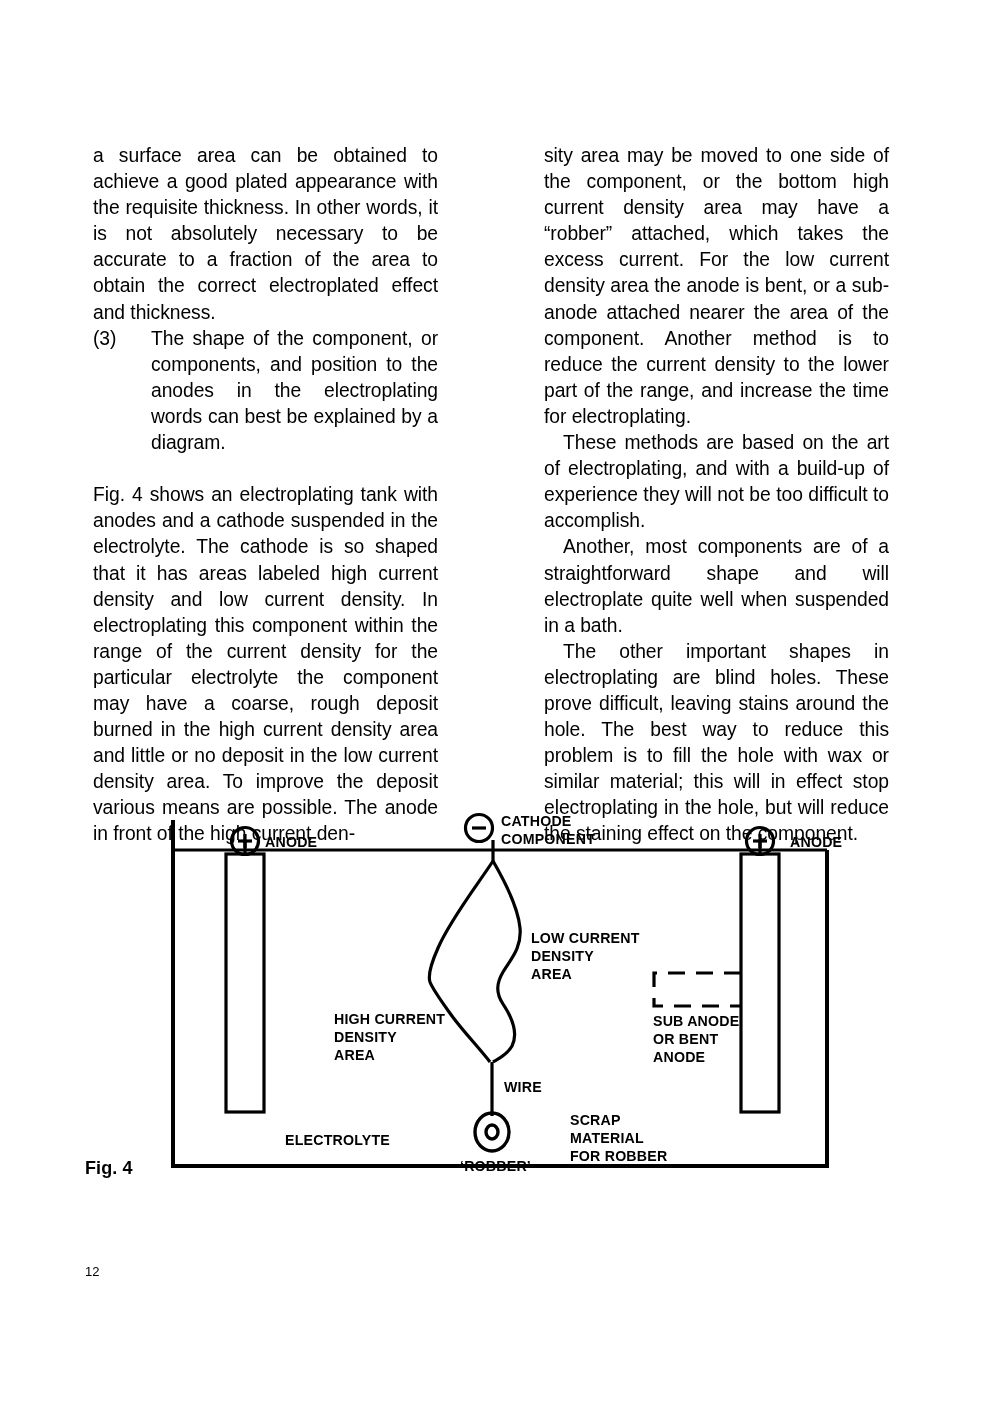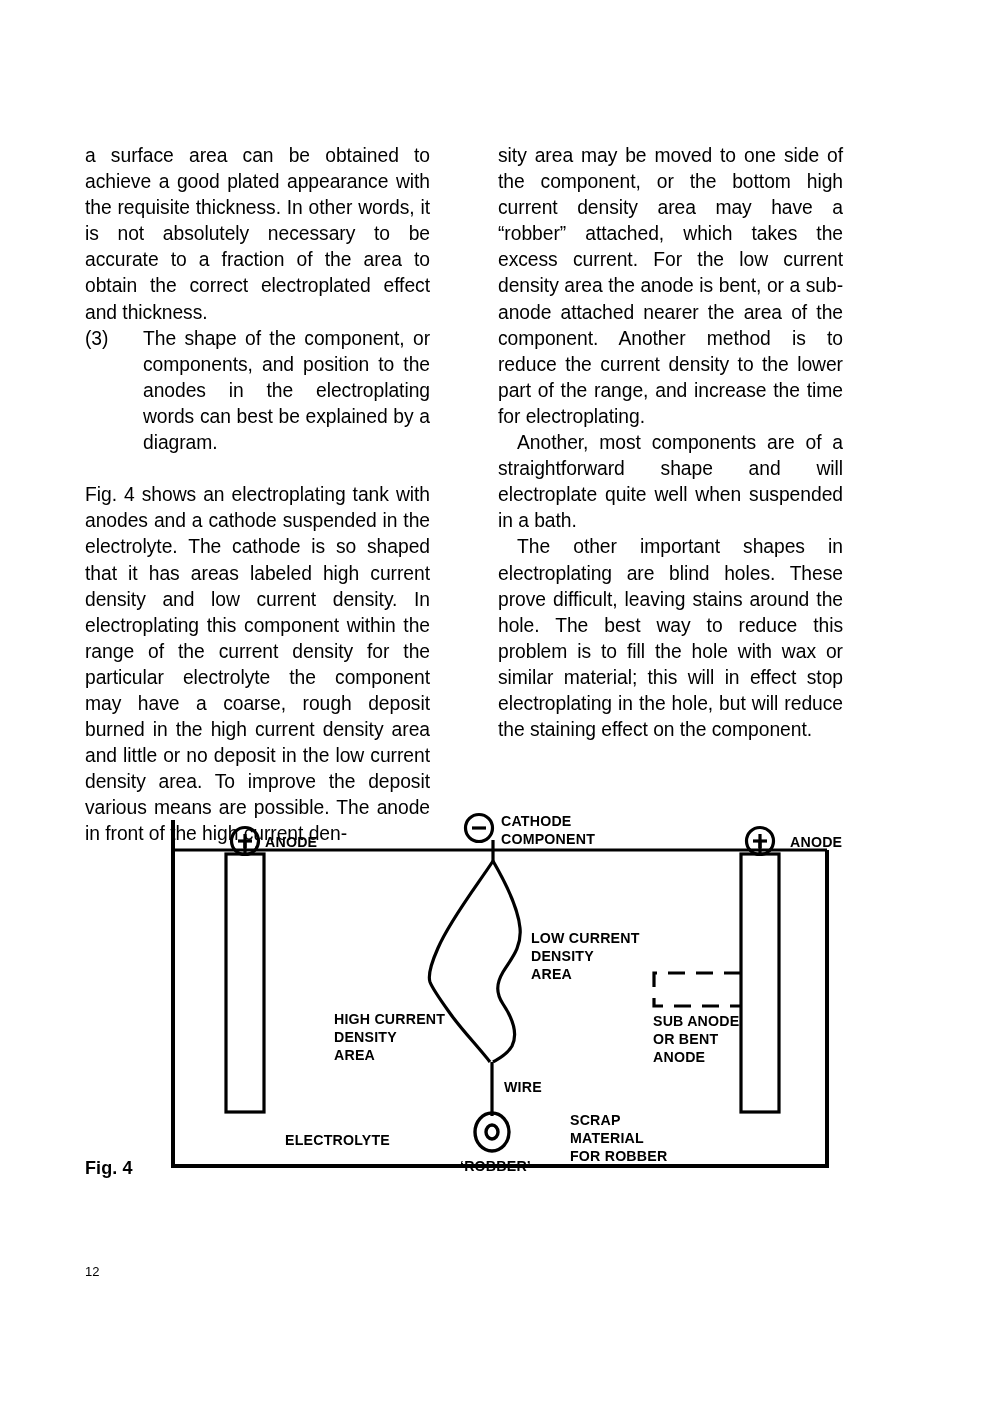--- a/index.html
+++ b/index.html
@@ -26,23 +26,24 @@
 
   .col {
     position: absolute;
     top: 143px;
     width: 345px;
     font-size: 19.3px;
     line-height: 26.1px;
     text-align: justify;
     text-justify: inter-word;
     letter-spacing: -0.05px;
+    margin-left: 8px;
   }
   .col-left  { left: 85px;  width: 345px; }
-  .col-right { left: 498px; width: 345px; }
+  .col-right { left: 536px; width: 345px; }
 
   .para { margin: 0; }
   .para + .para { margin-top: 0; }
   .para.indent { text-indent: 19px; }
 
   
   .list-item {
     position: relative;
     padding-left: 58px;
   }
@@ -101,20 +102,21 @@
       <span>The shape of the component, or components, and position to the anodes in the electroplating words can best be explained by a diagram.</span>
     </div>
 
     <div class="gap-small"></div>
 
     <p class="para">Fig. 4 shows an electroplating tank with anodes and a cathode suspended in the electrolyte. The cathode is so shaped that it has areas labeled high current density and low current density. In electroplating this component within the range of the current density for the particular electrolyte the component may have a coarse, rough deposit burned in the high current density area and little or no deposit in the low current density area. To improve the deposit various means are possible. The anode in front of the high current den-</p>
   </div>
 
   <div class="col col-right">
     <p class="para">sity area may be moved to one side of the component, or the bottom high current density area may have a “robber” attached, which takes the excess current. For the low current density area the anode is bent, or a sub-anode attached nearer the area of the component. Another method is to reduce the current density to the lower part of the range, and increase the time for electroplating.</p>
+    <p class="para indent">These methods are based on the art of electroplating, and with a build-up of experience they will not be too difficult to accomplish.</p>
     <p class="para indent">Another, most components are of a straightforward shape and will electroplate quite well when suspended in a bath.</p>
     <p class="para indent">The other important shapes in electroplating are blind holes. These prove difficult, leaving stains around the hole. The best way to reduce this problem is to fill the hole with wax or similar material; this will in effect stop electroplating in the hole, but will reduce the staining effect on the component.</p>
   </div>
 
   <div class="figure-wrap">
     <svg class="figure-svg" width="1000" height="400" viewBox="0 0 1000 400">
 
       <g fill="none" stroke="#000" stroke-width="4">
         <path d="M 173 820 L 173 1166 L 827 1166 L 827 850" transform="translate(0,-800)"></path>
       </g>

